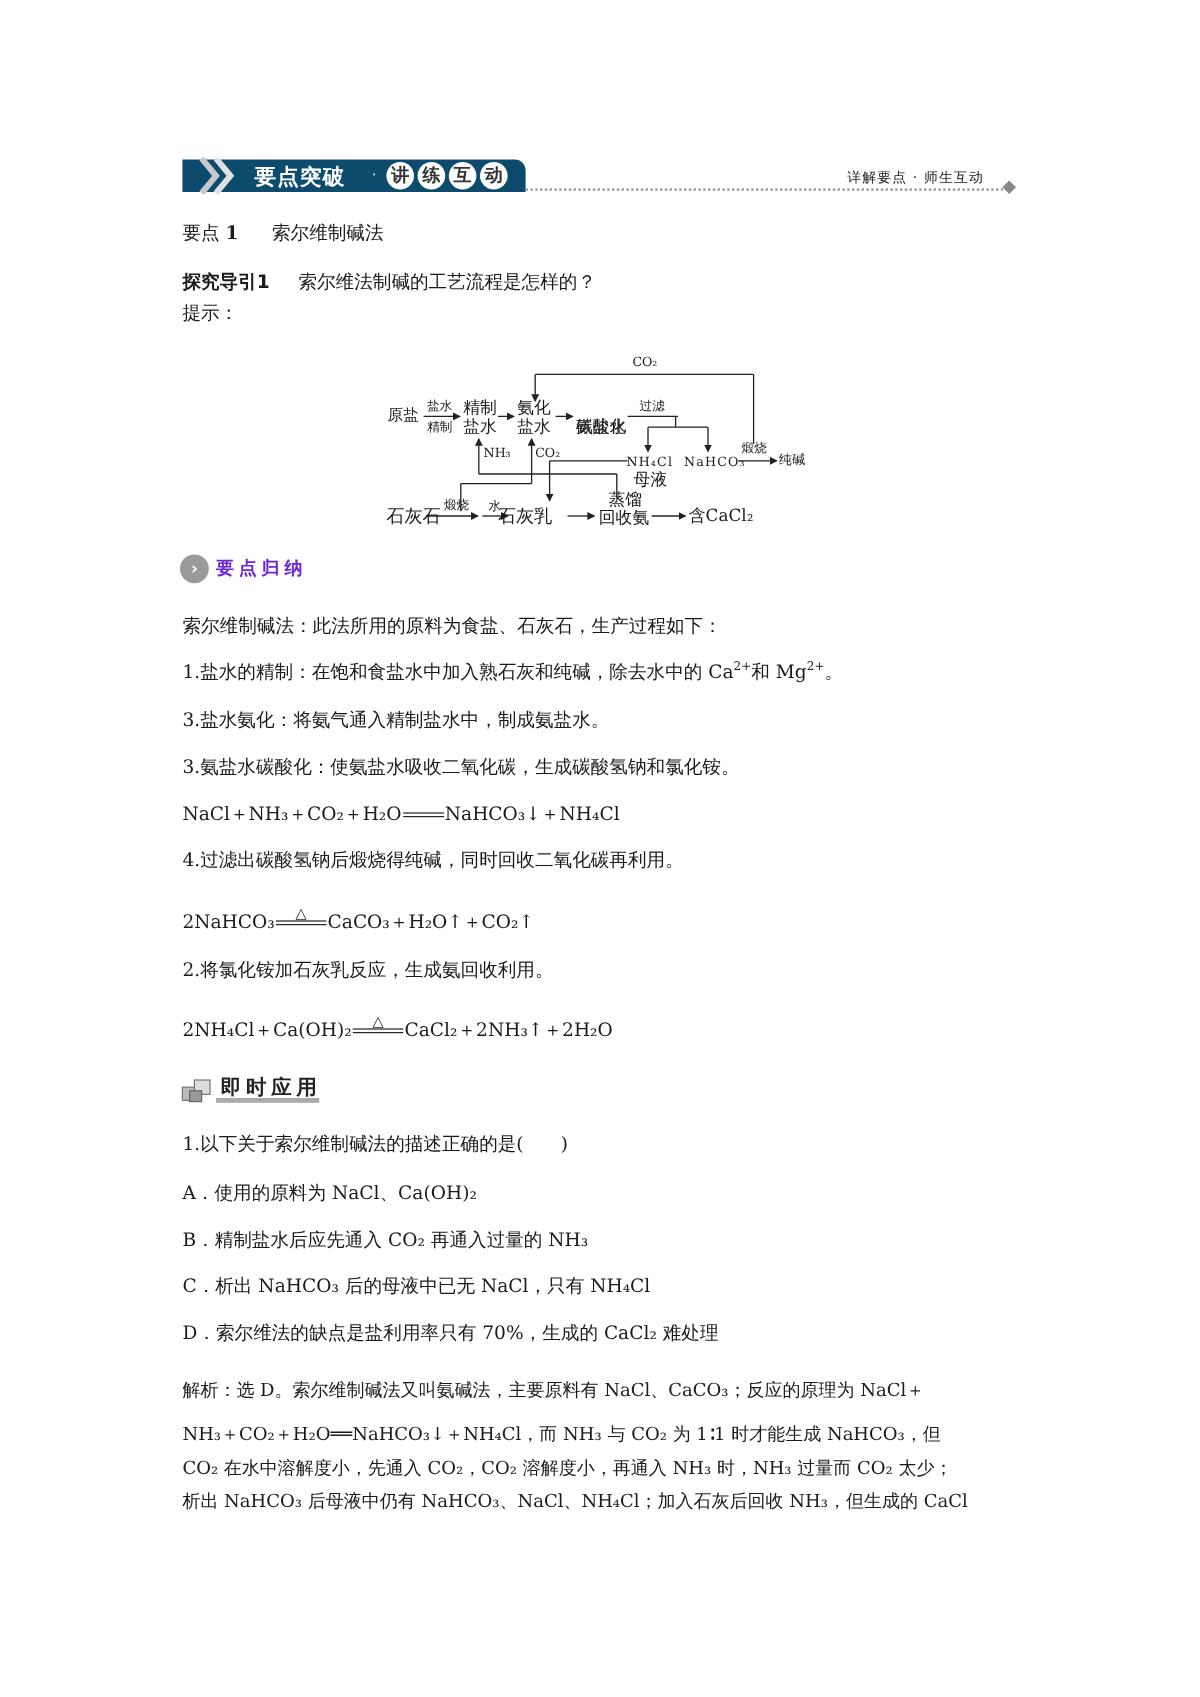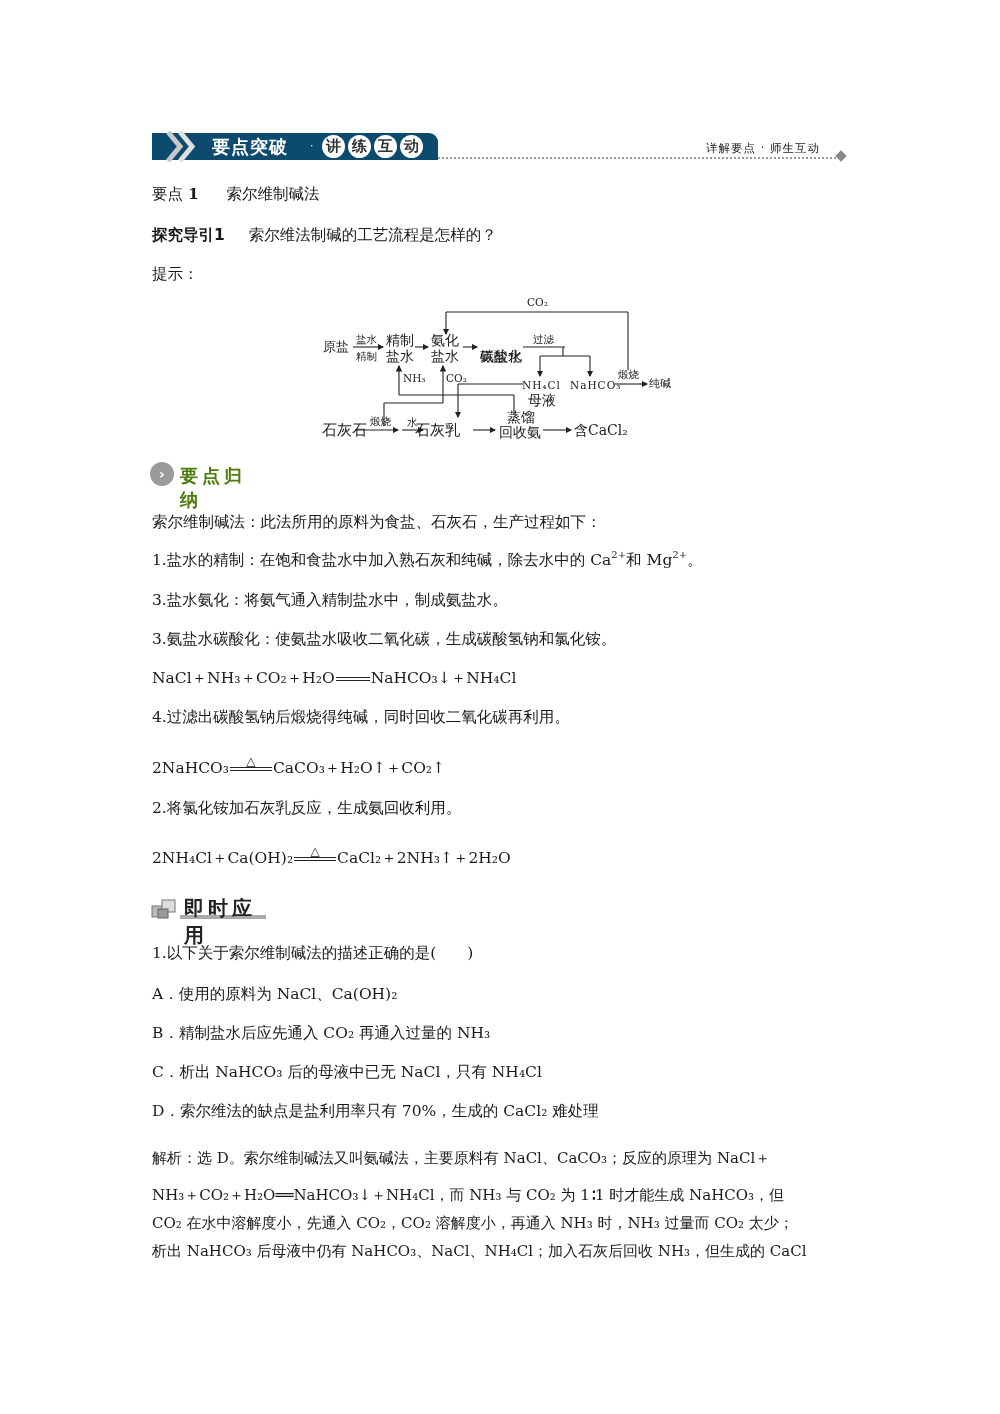--- a/index.html
+++ b/index.html
@@ -22,25 +22,25 @@
   .banner-rule { position: absolute; left: 438px; top: 157px; width: 398px; border-top: 2px dotted #999; }
   .banner-right { position: absolute; left: 706px; top: 141px; font-size: 11.5px; font-family: "DejaVu Sans", sans-serif; color: #222; letter-spacing: 1px; }
   .diamond { position: absolute; left: 837px; top: 152px; width: 8px; height: 8px; background: #888; transform: rotate(45deg); }
 
   
   .badge1 { position: absolute; left: 150px; top: 462px; width: 114px; height: 24px; }
   .badge1 .circle { position: absolute; left: 0; top: 0; width: 24px; height: 24px; border-radius: 50%; background: #9a9a9a; color:#fff;
                     font-size: 14px; font-weight: bold; display:flex; align-items:center; justify-content:center; font-family: "DejaVu Sans", sans-serif; }
   .badge1 .box { position: absolute; left: 14px; top: 1px; width: 98px; height: 20px; border: 1px solid #888; border-radius: 0 5px 5px 0;
                  background: #fff; z-index: -1; }
-  .badge1 .txt { position: absolute; left: 30px; top: 2px; font-size: 18px; font-family: "DejaVu Sans", sans-serif; letter-spacing: 4px; font-weight: bold; color:#4d7c0f; }
+  .badge1 .txt { position: absolute; left: 30px; top: 2px; font-size: 15px; font-family: "DejaVu Sans", sans-serif; letter-spacing: 4px; font-weight: bold; color:#6d28d9; }
 
   .badge2 { position: absolute; left: 150px; top: 894px; width: 120px; height: 28px; }
   .badge2 .ico { position: absolute; left: 0; top: 2px; width: 28px; height: 24px; }
-  .badge2 .txt { position: absolute; left: 34px; top: 1px; font-size: 20px; font-family: "DejaVu Sans", sans-serif; letter-spacing: 4px; font-weight: bold; color:#222; }
+  .badge2 .txt { position: absolute; left: 34px; top: 1px; font-size: 17px; font-family: "DejaVu Sans", sans-serif; letter-spacing: 4px; font-weight: bold; color:#222; }
   .badge2 .under { position: absolute; left: 30px; top: 21px; width: 86px; height: 4px; background: #aaa; }
 
   
   .diagram { position: absolute; left: 315px; top: 290px; width: 370px; height: 150px; }
   .dg { position: absolute; font-size: 14px; white-space: nowrap; line-height: 16px; }
   .dgs { position: absolute; font-size: 10.5px; white-space: nowrap; line-height: 12px; }
 
   
   .dbl { display: inline-block; position: relative; vertical-align: middle; border-top: 1px solid #222; border-bottom: 1px solid #222; height: 2px; margin: 0 1px; }
   .delta { position: absolute; top: -17px; width: 100%; text-align: center; font-size: 12px; }
@@ -72,21 +72,21 @@
   <span style="display:inline-block;width:18px;"></span>
   <span>索尔维制碱法</span>
 </div>
 
 <div class="line" style="top:225px;">
   <b class="bold" style="font-family:'DejaVu Sans',sans-serif;">探究导引1</b>
   <span style="display:inline-block;width:14px;"></span>
   <span>索尔维法制碱的工艺流程是怎样的？</span>
 </div>
 
-<div class="line" style="top:264px;font-family:Liberation Serif, serif;">提示：</div>
+<div class="line" style="top:252px;font-family:Liberation Serif, serif;">提示：</div>
 
 <div class="diagram">
   <svg style="position:absolute;left:0;top:0;" width="370" height="150">
     <defs>
       <marker id="ah" markerWidth="6" markerHeight="6" refX="5" refY="3" orient="auto">
         <path d="M0,0 L6,3 L0,6 Z" fill="#222"></path>
       </marker>
     </defs>
     <g stroke="#222" stroke-width="1.1" fill="none">
 

